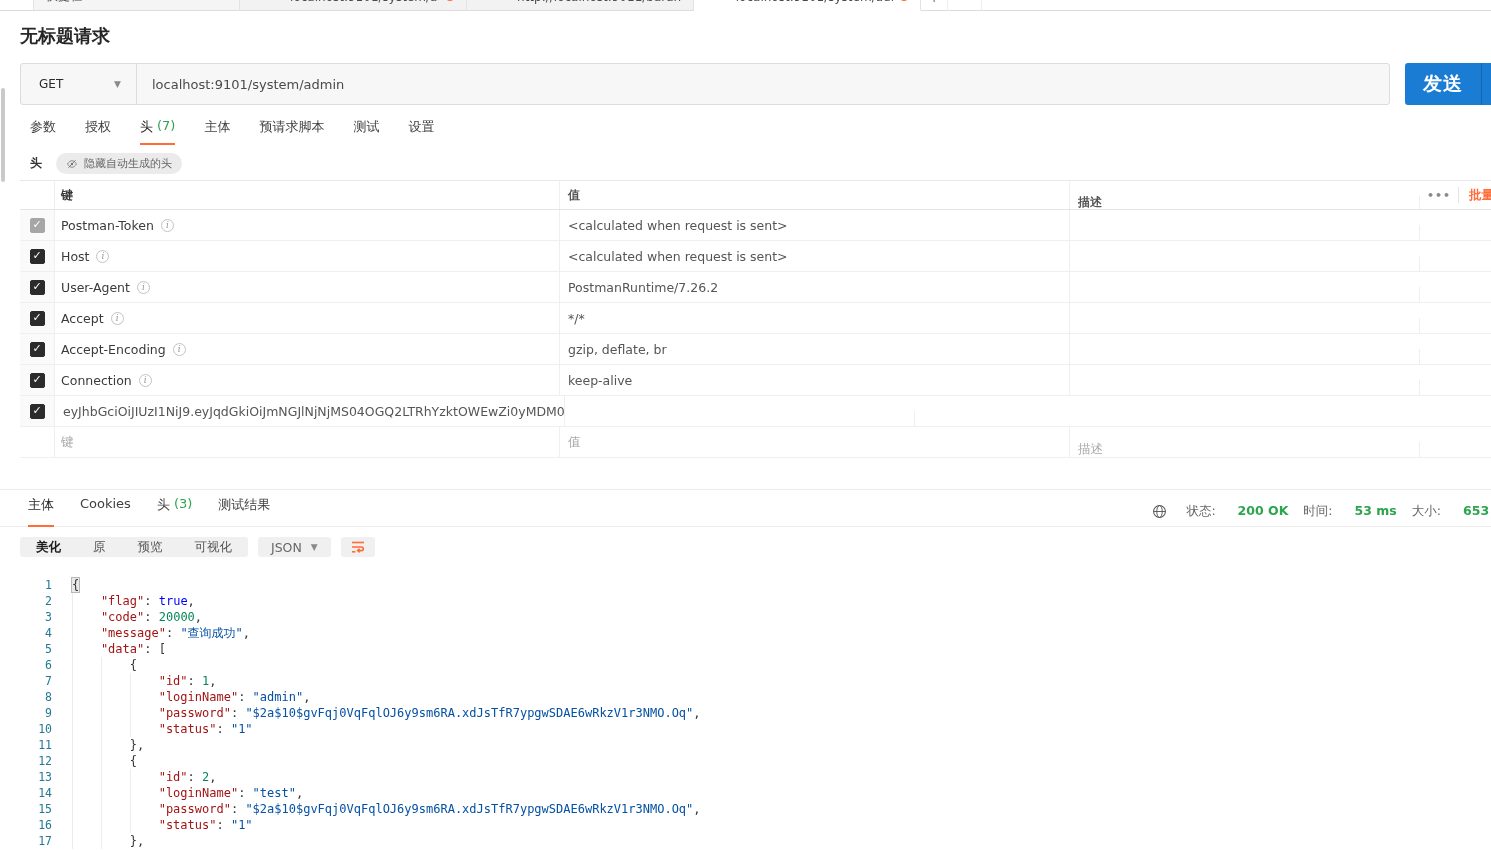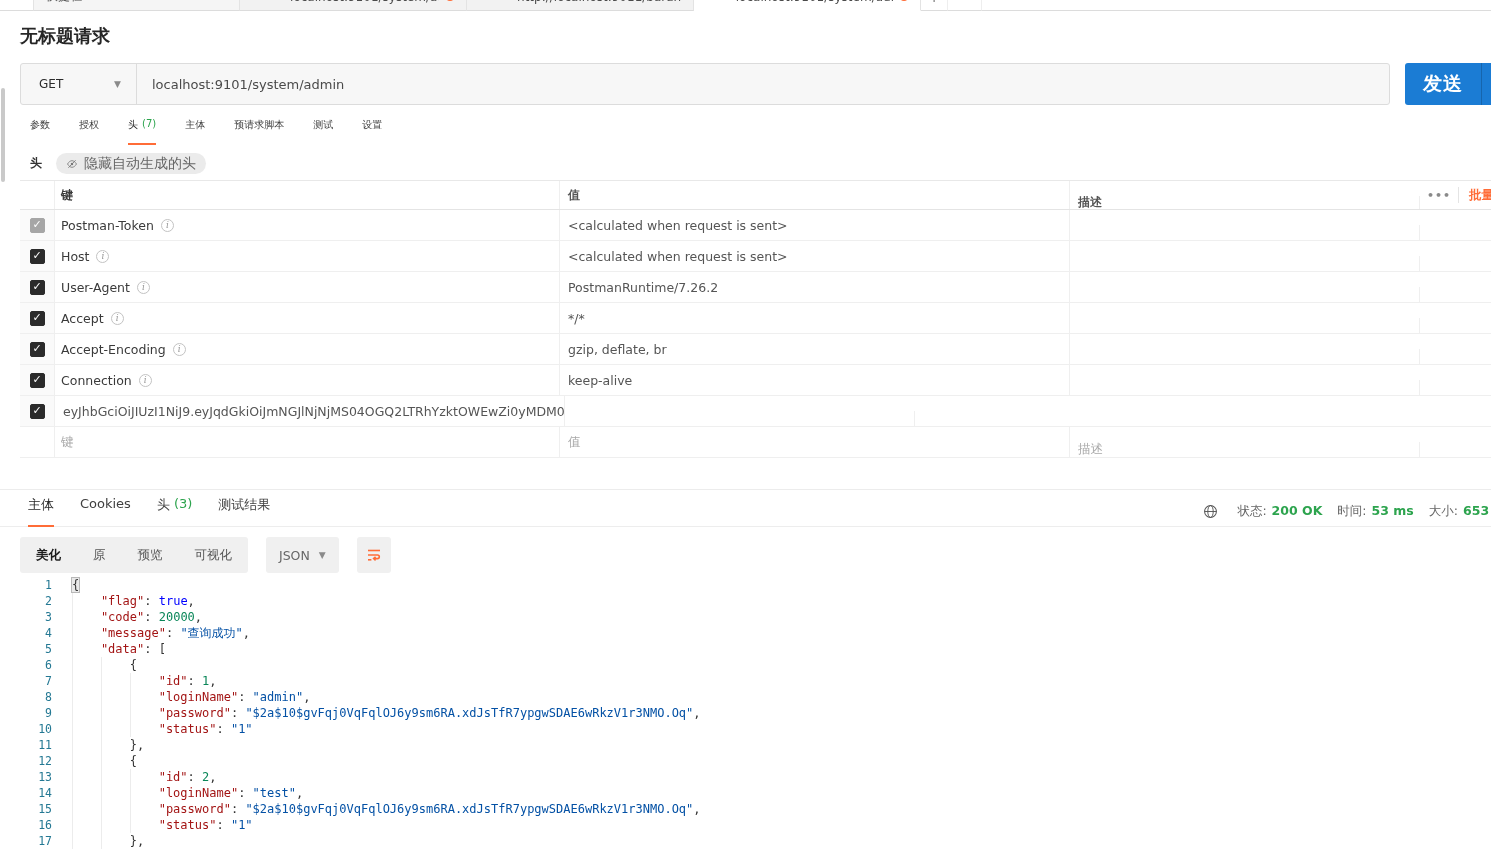--- a/index.html
+++ b/index.html
@@ -38,30 +38,30 @@
   .send-btn { position:absolute; top:63px; left:1405px; width:104px; height:42px; display:flex;
     background:#1b7cd4; border-radius:3px; color:#fff; }
   .send-main { flex:1; display:flex; align-items:center; justify-content:center;
     font-size:19px; font-weight:bold; letter-spacing:1px; }
   .send-sep { width:1px; background:rgba(0,0,0,.18); margin:0; }
   .send-caret { width:27px; display:flex; align-items:center; justify-content:center; font-size:9px; color:#fff; }
 
   .vscroll { position:absolute; left:1px; top:88px; width:4px; height:94px; background:#c9c9c9; border-radius:2px; }
 
   
-  .reqtabs { position:absolute; top:118px; left:30px; display:flex; gap:29px; height:27px; font-size:10px; color:#3f3f3f; }
+  .reqtabs { position:absolute; top:118px; left:30px; display:flex; gap:29px; height:27px; font-size:13px; color:#3f3f3f; }
   .rtab { display:flex; align-items:flex-start; padding-bottom:8px; border-bottom:2px solid transparent; white-space:nowrap; }
   .rtab.active { border-bottom-color:#ff6c37; color:#262626; }
   .rt-count { color:#2da44e; margin-left:4px; }
 
   
   .hdr-row { position:absolute; top:153px; left:30px; display:flex; align-items:center; gap:14px; }
   .hdr-label { font-size:12px; font-weight:bold; color:#333; }
   .pill { height:21px; display:flex; align-items:center; gap:6px; padding:0 10px;
-    background:#ebebeb; border-radius:11px; font-size:14px; color:#666; }
+    background:#ebebeb; border-radius:11px; font-size:11px; color:#666; }
   .pill svg { display:block; }
 
   
   .htable { position:absolute; top:180px; left:20px; width:1471px; font-size:12.5px; }
   .trow { display:flex; height:31px; border-bottom:1px solid #efefef; align-items:stretch; background:#fff; }
   .trow.head { height:30px; border-top:1px solid #e8e8e8; border-bottom:1px solid #e4e4e4; font-weight:bold; color:#2b2b2b; font-size:12px; }
   .c-cb   { width:35px; flex:none; border-right:1px solid #efefef; background:#fafafa; display:flex; align-items:center; justify-content:center; }
   .head .c-cb { background:#fff; }
   .c-key  { width:505px; flex:none; border-right:1px solid #efefef; display:flex; align-items:center; gap:7px; padding:0 8px 0 6px; color:#3a3a3a; }
   .c-val  { width:510px; flex:none; border-right:1px solid #efefef; display:flex; align-items:center; padding:0 8px; color:#555;
@@ -78,27 +78,27 @@
   .info { width:13px; height:13px; border-radius:50%; border:1px solid #c3c3c3; color:#9a9a9a;
     font-size:9px; font-family:"DejaVu Serif",serif; font-style:italic; display:flex; align-items:center; justify-content:center; flex:none; }
   .ph { color:#a8a8a8; }
 
   
   .resp-divider { position:absolute; top:489px; left:0; width:1491px; height:1px; background:#ececec; }
   .resp-tabrow { position:absolute; top:496px; left:0; width:1491px; height:31px; border-bottom:1px solid #ededed; }
   .resptabs { position:absolute; left:28px; top:0; display:flex; gap:26px; height:31px; font-size:13px; color:#3f3f3f; }
   .resptabs .rtab { padding-bottom:0; }
   .resp-meta { position:absolute; right:-12px; top:0; height:31px; display:flex; align-items:center; gap:15px; font-size:12.5px; }
-  .meta-item { display:flex; gap:5px; white-space:nowrap; }
+  .meta-item { display:flex; gap:22px; white-space:nowrap; }
   .meta-label { color:#666; }
   .meta-val { color:#2da44e;font-weight:bold; }
   .globe { display:flex; align-items:center; margin-right:4px; }
 
   
-  .resp-toolbar { position:absolute; top:537px; left:20px; display:flex; gap:18px; height:36px;justify-content:space-between; }
+  .resp-toolbar { position:absolute; top:537px; left:20px; display:flex; gap:10px; height:20px;justify-content:space-between; }
   .seg { display:flex; background:#f0f0f0; border-radius:3px; }
   .seg-item { padding:0 16px; display:flex; align-items:center; font-size:12.5px; color:#555; }
   .seg-item.active { color:#1c1c1c; font-weight:bold; }
   .json-btn { background:#f0f0f0; border-radius:3px; padding:0 13px; display:flex; align-items:center; gap:9px; font-size:12.5px; color:#666; }
   .wrap-btn { width:34px; background:#f0f0f0; border-radius:3px; display:flex; align-items:center; justify-content:center; }
 
   
   .code { position:absolute; top:577px; left:0; width:1491px; bottom:0; overflow:hidden;
     font-family:"DejaVu Sans Mono","Liberation Mono",monospace; font-size:12px; line-height:16px; }
   .cl { display:flex; }

